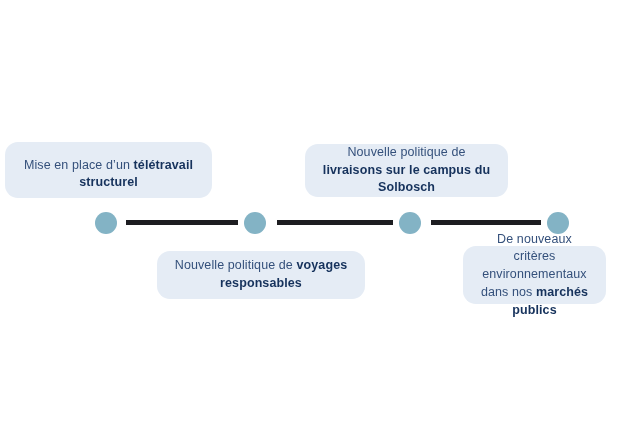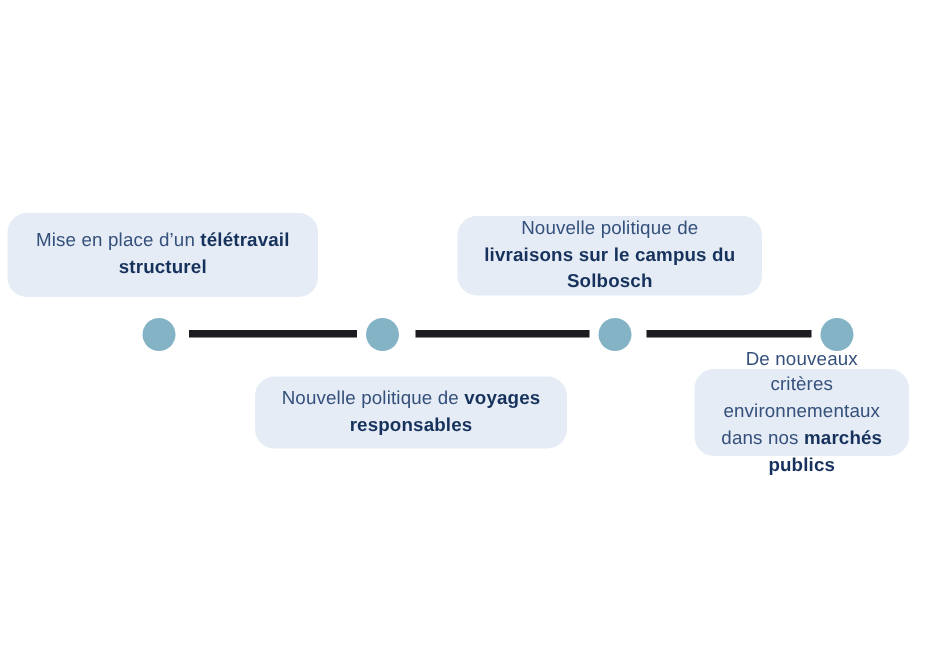--- a/index.html
+++ b/index.html
@@ -52,22 +52,22 @@
     color: #34507b;
     font-weight: 400;
     letter-spacing: 0.1px;
   }
   .card-text b {
     color: #16325c;
     font-weight: 700;
   }
 
   
-  #card-teletravail      { left: 5px;   top: 142px; width: 207px; height: 56px; }
-  #card-voyages          { left: 170px; top: 251px; width: 208px; height: 48px; }
+  #card-teletravail      { left: 5px;   top: 142px; width: 207px; height: 56px; align-items: flex-end; }
+  #card-voyages          { left: 157px; top: 251px; width: 208px; height: 48px; }
   #card-livraisons       { left: 305px; top: 144px; width: 203px; height: 53px; }
   #card-marches-publics  { left: 463px; top: 246px; width: 143px; height: 58px; }
 </style>
 </head>
 <body>
 
 <div id="timeline-figure">
 
   <div class="axis-segment" style="left:126px; top:220px; width:112px;"></div>
   <div class="axis-segment" style="left:277px; top:220px; width:116px;"></div>

